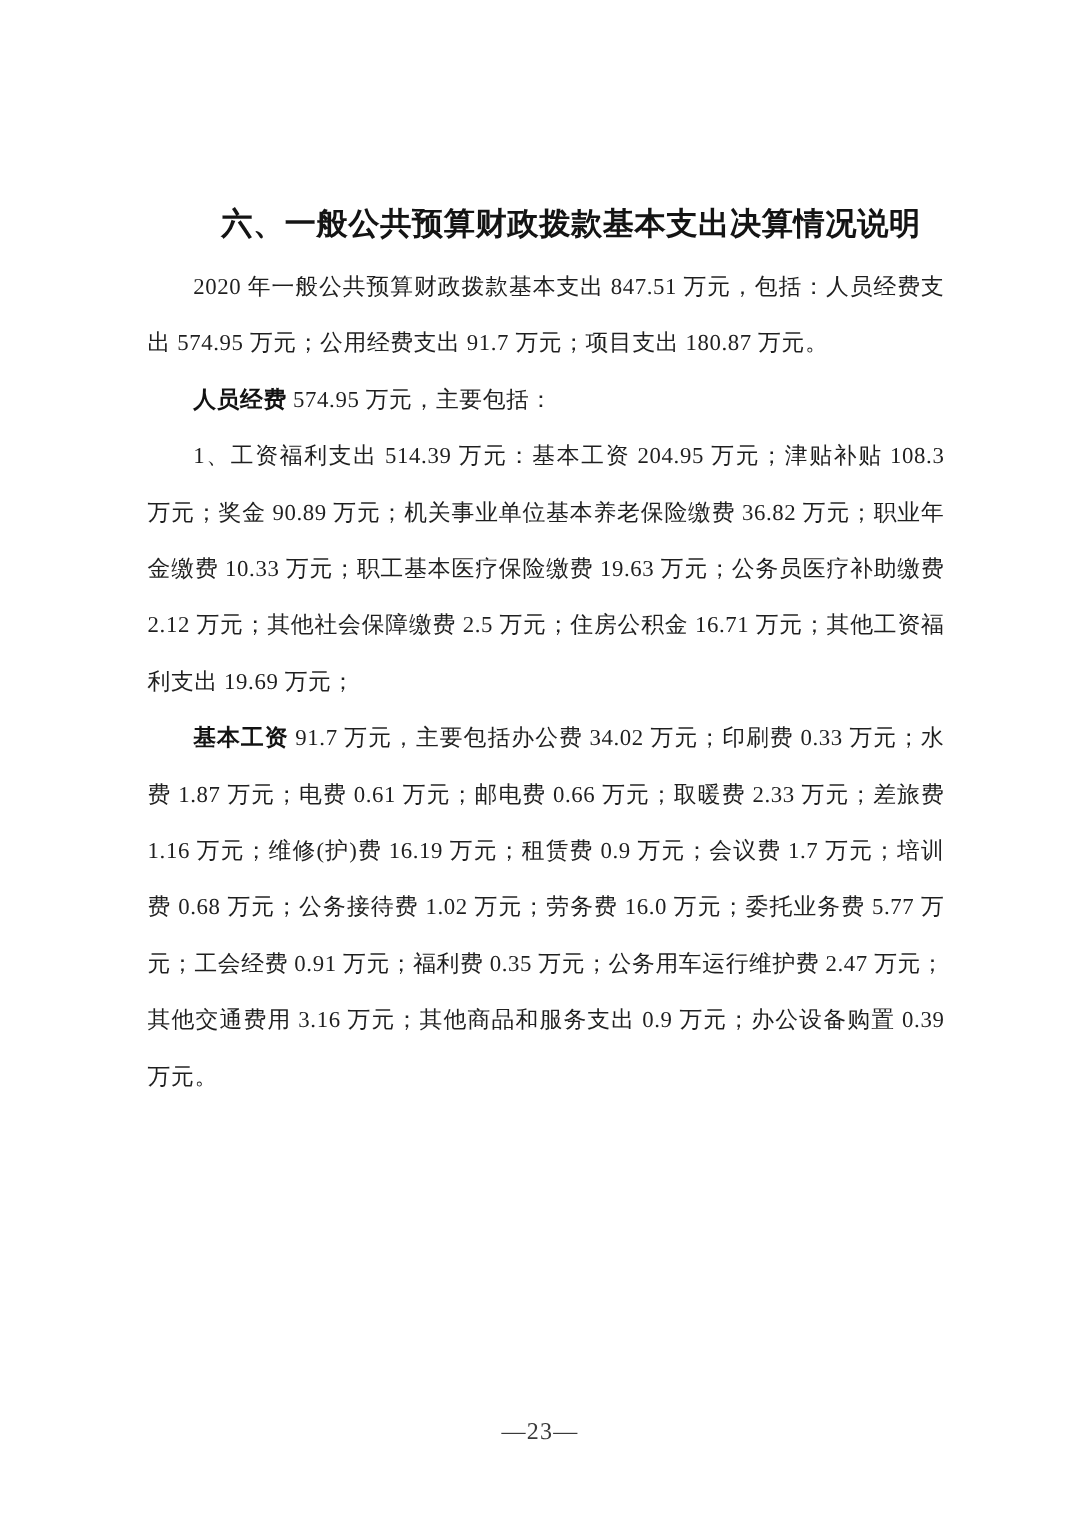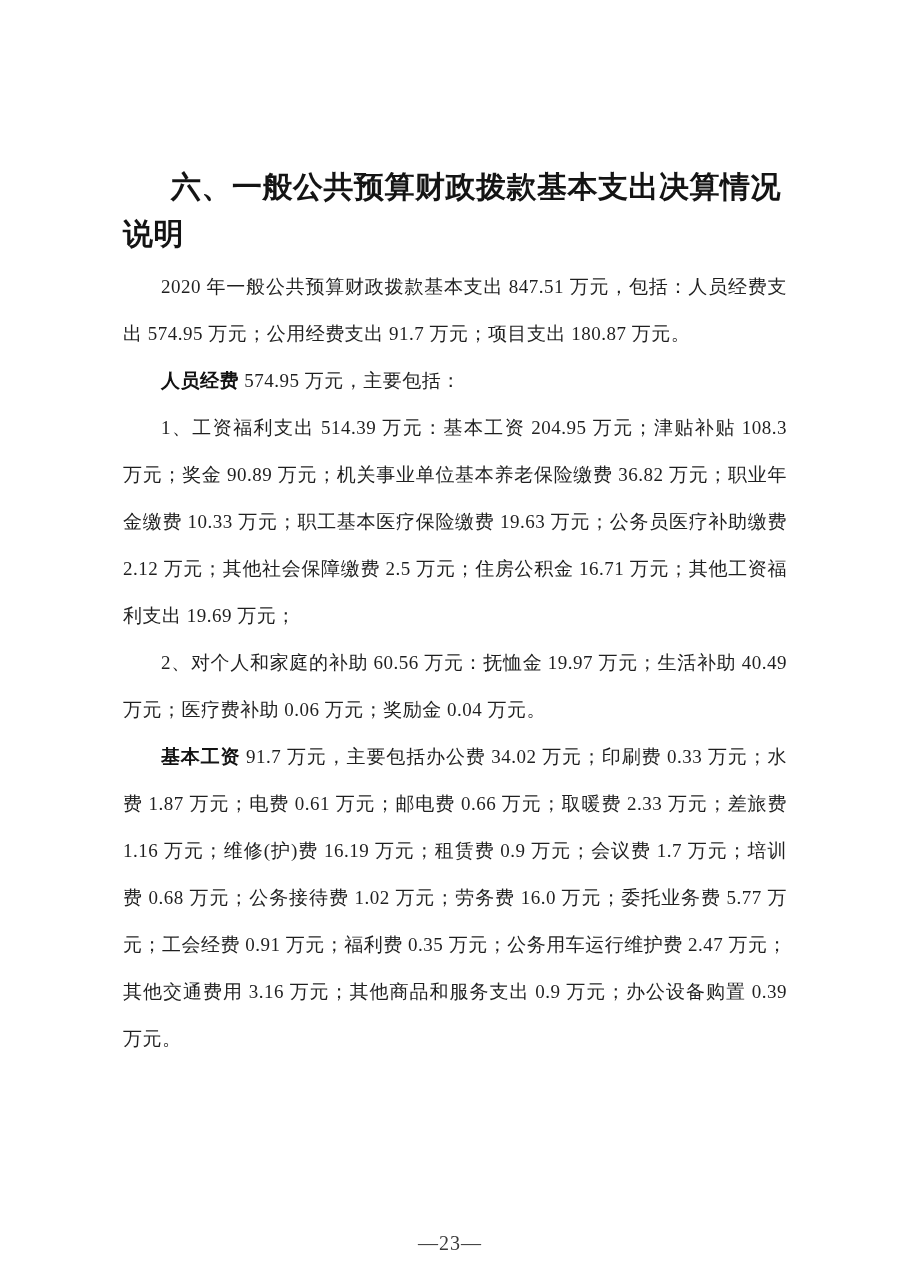--- a/index.html
+++ b/index.html
@@ -18,44 +18,45 @@
   }
   .content {
     position: absolute;
     top: 163px;
     left: 123px;
     width: 664px;
   }
   .doc-title {
     font-family: "Liberation Sans", "DejaVu Sans", sans-serif;
     font-weight: bold;
-    font-size: 30px;
+    font-size: 26px;
     line-height: 47px;
     color: #141414;
     text-indent: 1.6em;
     letter-spacing: 0.5px;
     margin-bottom: 6px;
+    text-align: center;
   }
   .content p {
     font-size: 19px;
     line-height: 47px;
     text-align: justify;
     text-justify: inter-ideograph;
     text-indent: 2em;
     color: #1f1f1f;
     letter-spacing: 0.5px;
   }
   .content p .lead {
     font-weight: bold;
     color: #121212;
     margin-top: 35px;
   }
   .footer {
     position: absolute;
-    top: 1232px;
+    top: 1182px;
     left: 0;
     width: 100%;
     text-align: center;
   }
   .page-number {
     font-size: 20px;
     color: #3a3a3a;
     letter-spacing: 1px;
   }
 </style>
@@ -65,21 +66,20 @@
 <div class="page">
   <div class="content">
     <h1 class="doc-title">六、一般公共预算财政拨款基本支出决算情况说明</h1>
 
     <p>2020 年一般公共预算财政拨款基本支出 847.51 万元，包括：人员经费支出 574.95 万元；公用经费支出 91.7 万元；项目支出 180.87 万元。</p>
 
     <p><span class="lead">人员经费</span><span> 574.95 万元，主要包括：</span></p>
 
     <p>1、工资福利支出 514.39 万元：基本工资 204.95 万元；津贴补贴 108.3 万元；奖金 90.89 万元；机关事业单位基本养老保险缴费 36.82 万元；职业年金缴费 10.33 万元；职工基本医疗保险缴费 19.63 万元；公务员医疗补助缴费 2.12 万元；其他社会保障缴费 2.5 万元；住房公积金 16.71 万元；其他工资福利支出 19.69 万元；</p>
 
-    <p>2、对个人和家庭的补助 60.56 万元：抚恤金 19.97 万元；生活补助 40.49 万元；医疗费补助 0.06 万元；奖励金 0.04 万元。</p>
 
     <p><span class="lead">基本工资</span><span> 91.7 万元，主要包括办公费 34.02 万元；印刷费 0.33 万元；水费 1.87 万元；电费 0.61 万元；邮电费 0.66 万元；取暖费 2.33 万元；差旅费 1.16 万元；维修(护)费 16.19 万元；租赁费 0.9 万元；会议费 1.7 万元；培训费 0.68 万元；公务接待费 1.02 万元；劳务费 16.0 万元；委托业务费 5.77 万元；工会经费 0.91 万元；福利费 0.35 万元；公务用车运行维护费 2.47 万元；其他交通费用 3.16 万元；其他商品和服务支出 0.9 万元；办公设备购置 0.39 万元。</span></p>
   </div>
 
   <div class="footer">
     <span class="page-number">—23—</span>
   </div>
 </div>
 
 </body></html>

